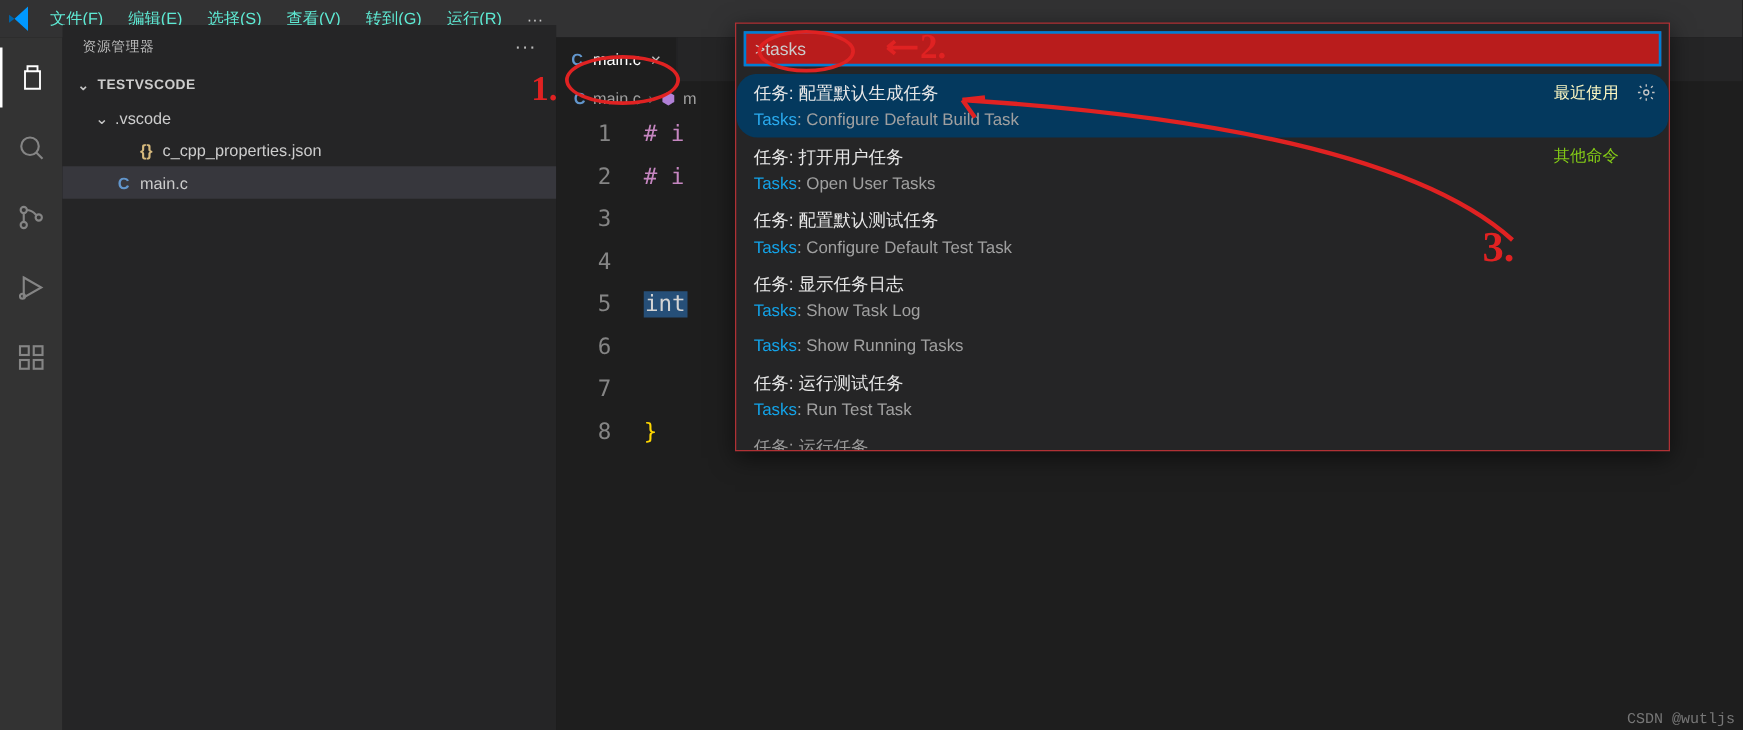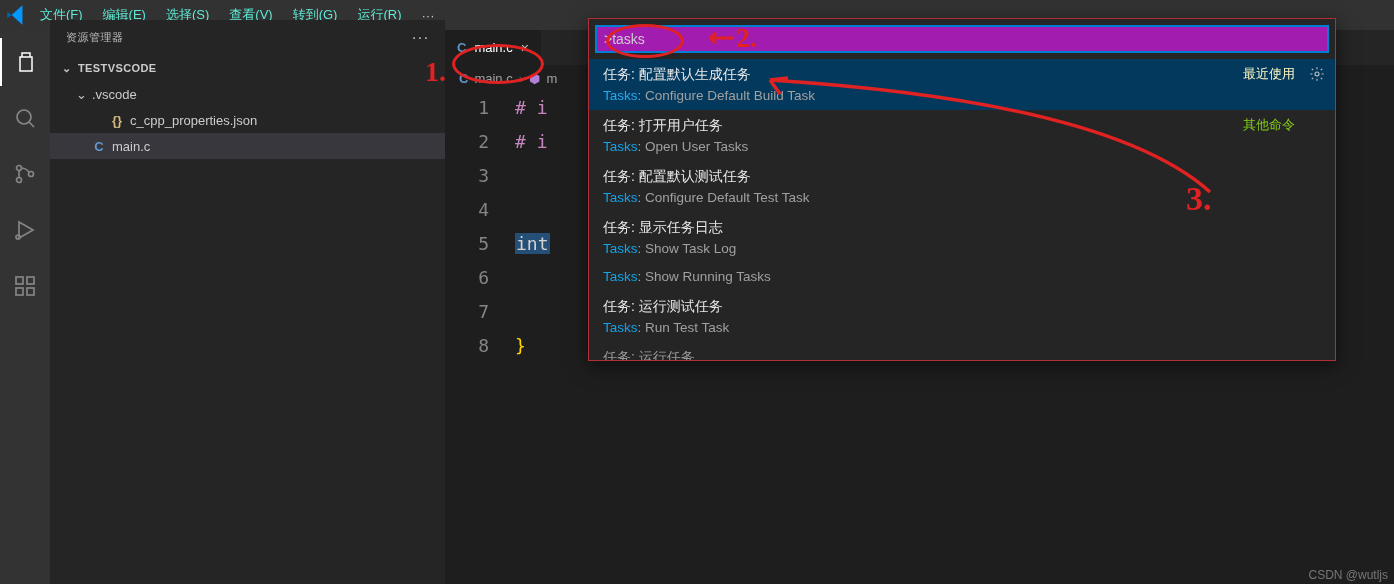--- a/index.html
+++ b/index.html
@@ -82,47 +82,48 @@
 
   
   .palette {
     position:absolute; left:588px; top:18px; width:748px;
     background:#252526; border:1px solid #b03135;
     box-shadow: 0 5px 18px rgba(0,0,0,0.55);
     z-index:50;
   }
   .palette-input-wrap { padding:6px; }
   .palette-input {
-    width:100%; height:28px; background:#a21caf;
+    width:100%; height:28px; background:#b91c1c;
     border:1px solid #0e639c; outline:2px solid #007fd4; outline-offset:-2px;
     color:#cccccc; font-size:14px; padding:0 8px;
     font-family: inherit;
   }
   .palette-list { max-height:405px; overflow:hidden; }
   .palette-item {
     padding: 4px 14px 4px 14px;
     display:flex; flex-direction:column; gap:1px;
     position:relative;
+    border-radius:17px;
   }
   .palette-item.selected { background:#04395e; }
   .palette-item .title { color:#e8e8e8; font-size:14px; line-height:22px; }
   .palette-item .sub { font-size:13.5px; color:#a0a0a0; line-height:20px; }
   .palette-item .sub .hl { color:#13a3e8; }
   .palette-item.selected .sub .hl { color:#2aaaee; }
   .palette-right {
     position:absolute; right:40px; top:6px; color:#808080; font-size:13px;
   }
   .palette-item.selected .palette-right { color:#fef9c3; }
   .palette-right.link { color:#84cc16; }
   .gear { position:absolute; right:10px; top:7px; color:#c5c5c5; }
   .palette-item.cut .title { color:#9a9a9a; }
 
   
   .anno { position:absolute; z-index:80; pointer-events:none; }
-  .watermark { position:absolute; right:6px; bottom:2px; color:#777; font-size:12px; font-family: Liberation Sans, sans-serif;}
+  .watermark { position:absolute; right:6px; bottom:2px; color:#777; font-size:12px; font-family: Liberation Mono, monospace;}
   .circle { position:absolute; border:3px solid #e02222; border-radius:50%; z-index:70; pointer-events:none;}
   .hand { font-family: "Segoe Script", "Comic Sans MS", cursive; color:#e02222; font-size:28px; font-weight:600; }
 </style>
 </head>
 <body>
 
 <div class="menubar">
   <div class="logo">
     <svg viewBox="0 0 24 24" fill="none">
         <path d="M17 3L7 12l10 9V3z" fill="#0098ff"></path>

